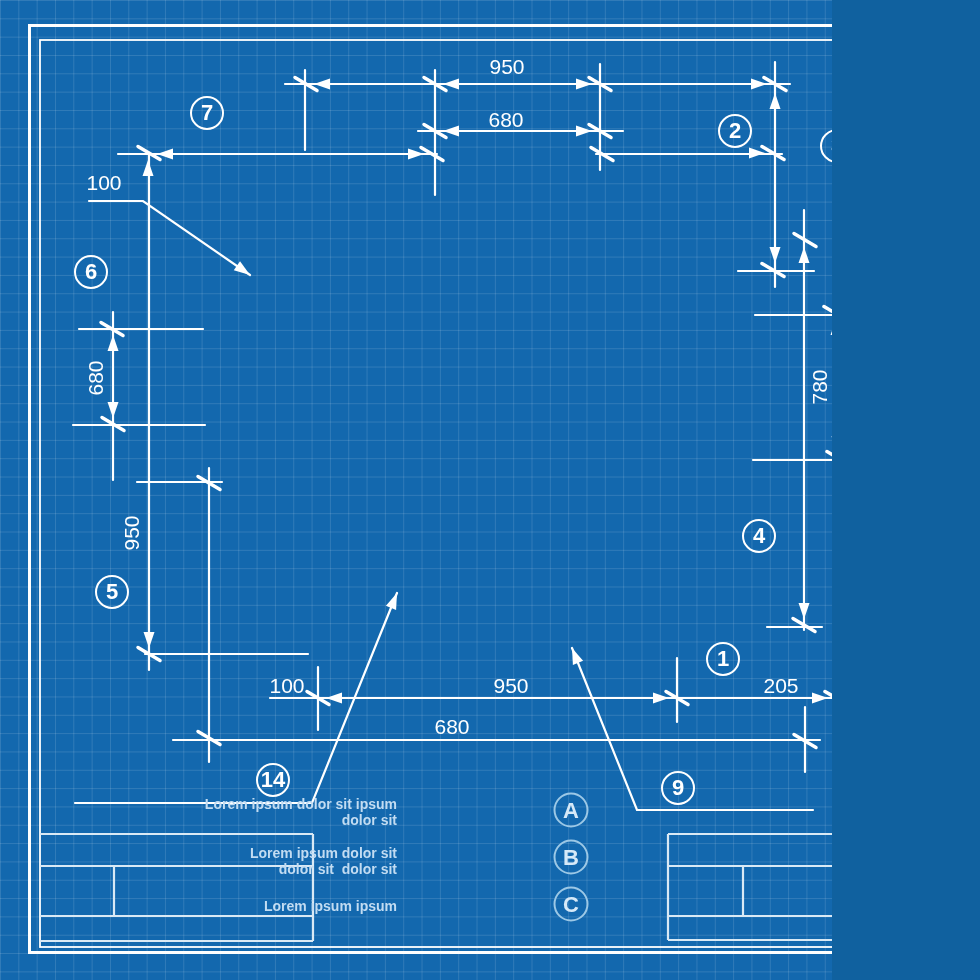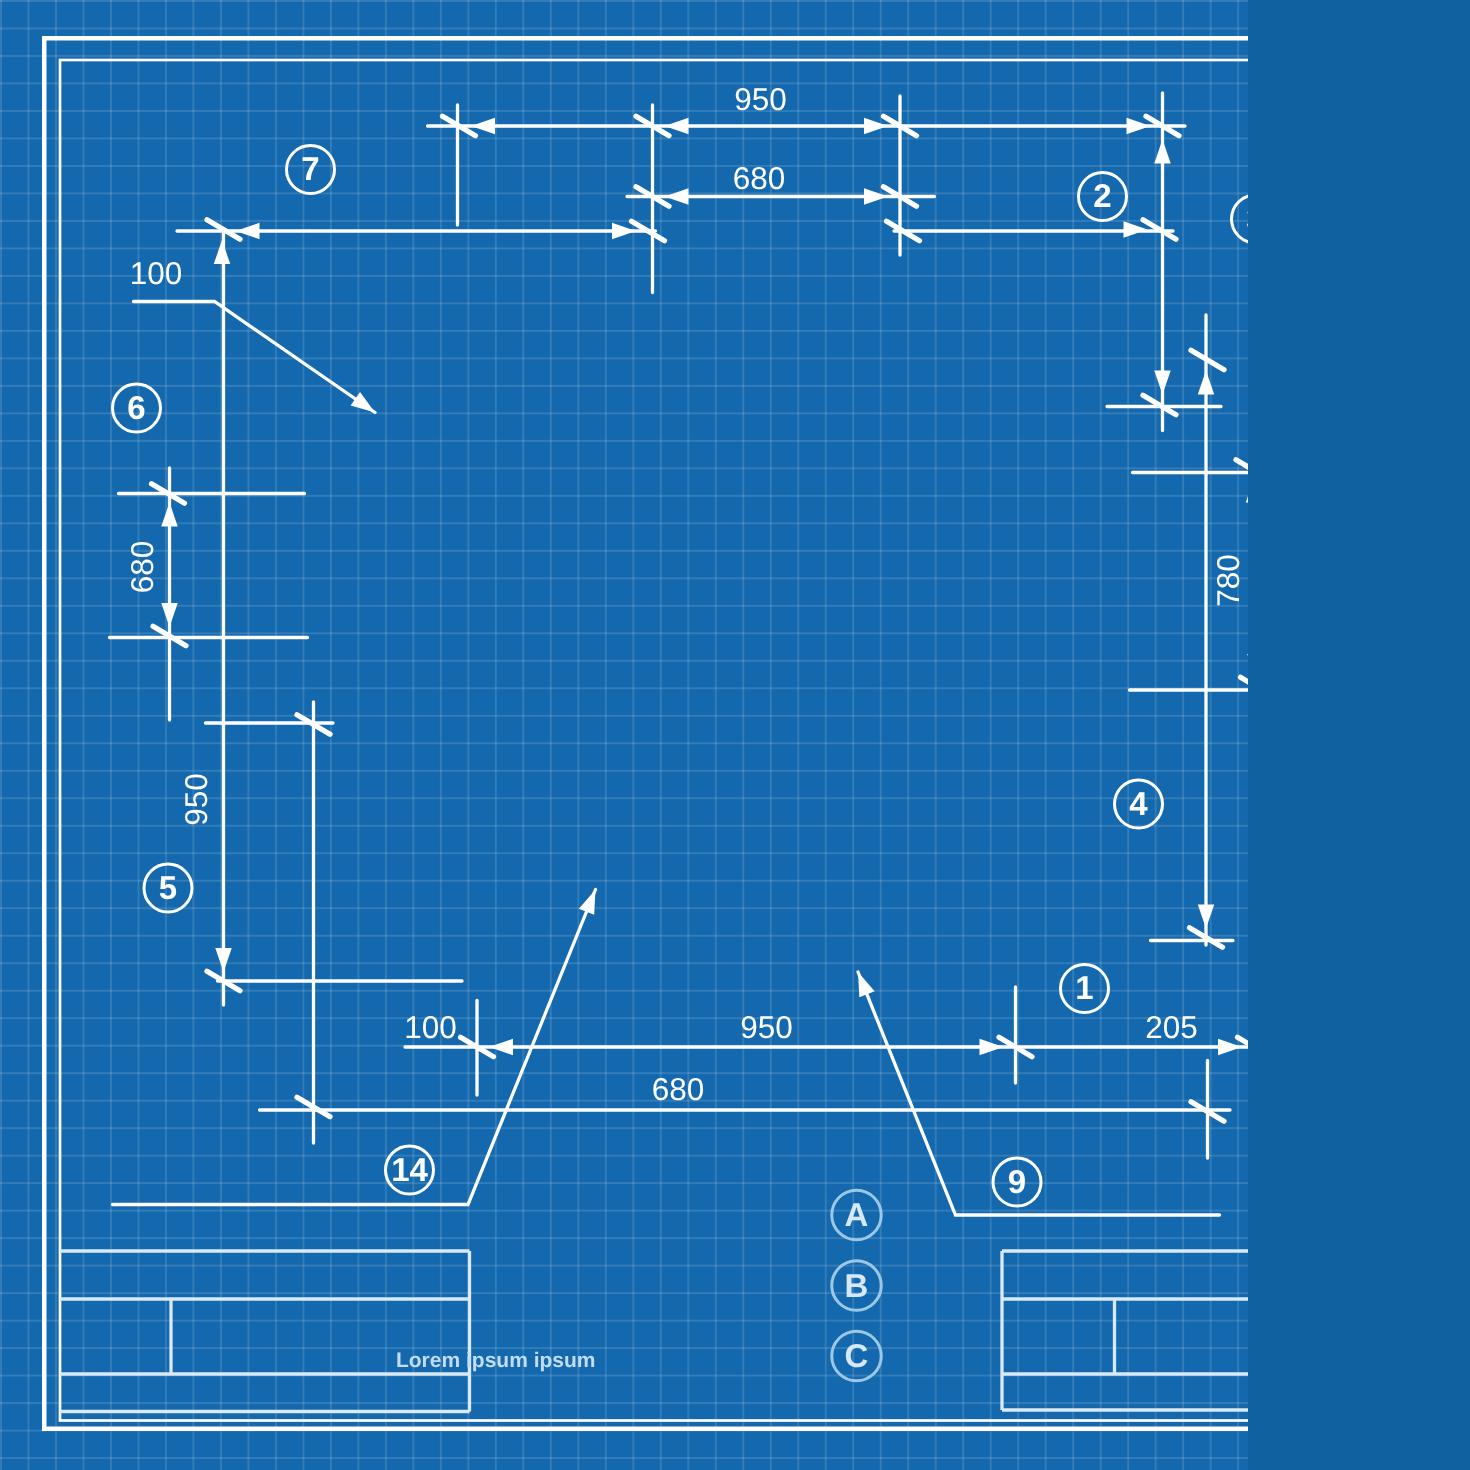--- a/index.html
+++ b/index.html
@@ -147,20 +147,28 @@
       <div class="dim-label" style="left: 452px; top: 727px;">680</div>
       <div class="callout" style="left: 723px; top: 659px;">1</div>
       <div class="callout" style="left: 735px; top: 131px;">2</div>
       <div class="callout" style="left: 837px; top: 146px;">3</div>
       <div class="callout" style="left: 759px; top: 536px;">4</div>
       <div class="callout" style="left: 112px; top: 592px;">5</div>
       <div class="callout" style="left: 91px; top: 272px;">6</div>
       <div class="callout" style="left: 207px; top: 113px;">7</div>
       <div class="callout" style="left: 678px; top: 788px;">9</div>
       <div class="callout" style="left: 273px; top: 780px;">14</div>
+      <div class="note-text" style="top: 812px;">
+        <div class="note-line">Lorem ipsum dolor sit ipsum</div>
+        <div class="note-line">dolor sit</div>
+      </div>
       <div class="note-circle" style="left: 571px; top: 810px;">A</div>
+      <div class="note-text" style="top: 861px;">
+        <div class="note-line">Lorem ipsum dolor sit</div>
+        <div class="note-line">dolor sit  dolor sit</div>
+      </div>
       <div class="note-circle" style="left: 571px; top: 857px;">B</div>
       <div class="note-text" style="top: 906px;">
         <div class="note-line">Lorem ipsum ipsum</div>
       </div>
       <div class="note-circle" style="left: 571px; top: 904px;">C</div>
     </div>
 </div>
 
 </body></html>

